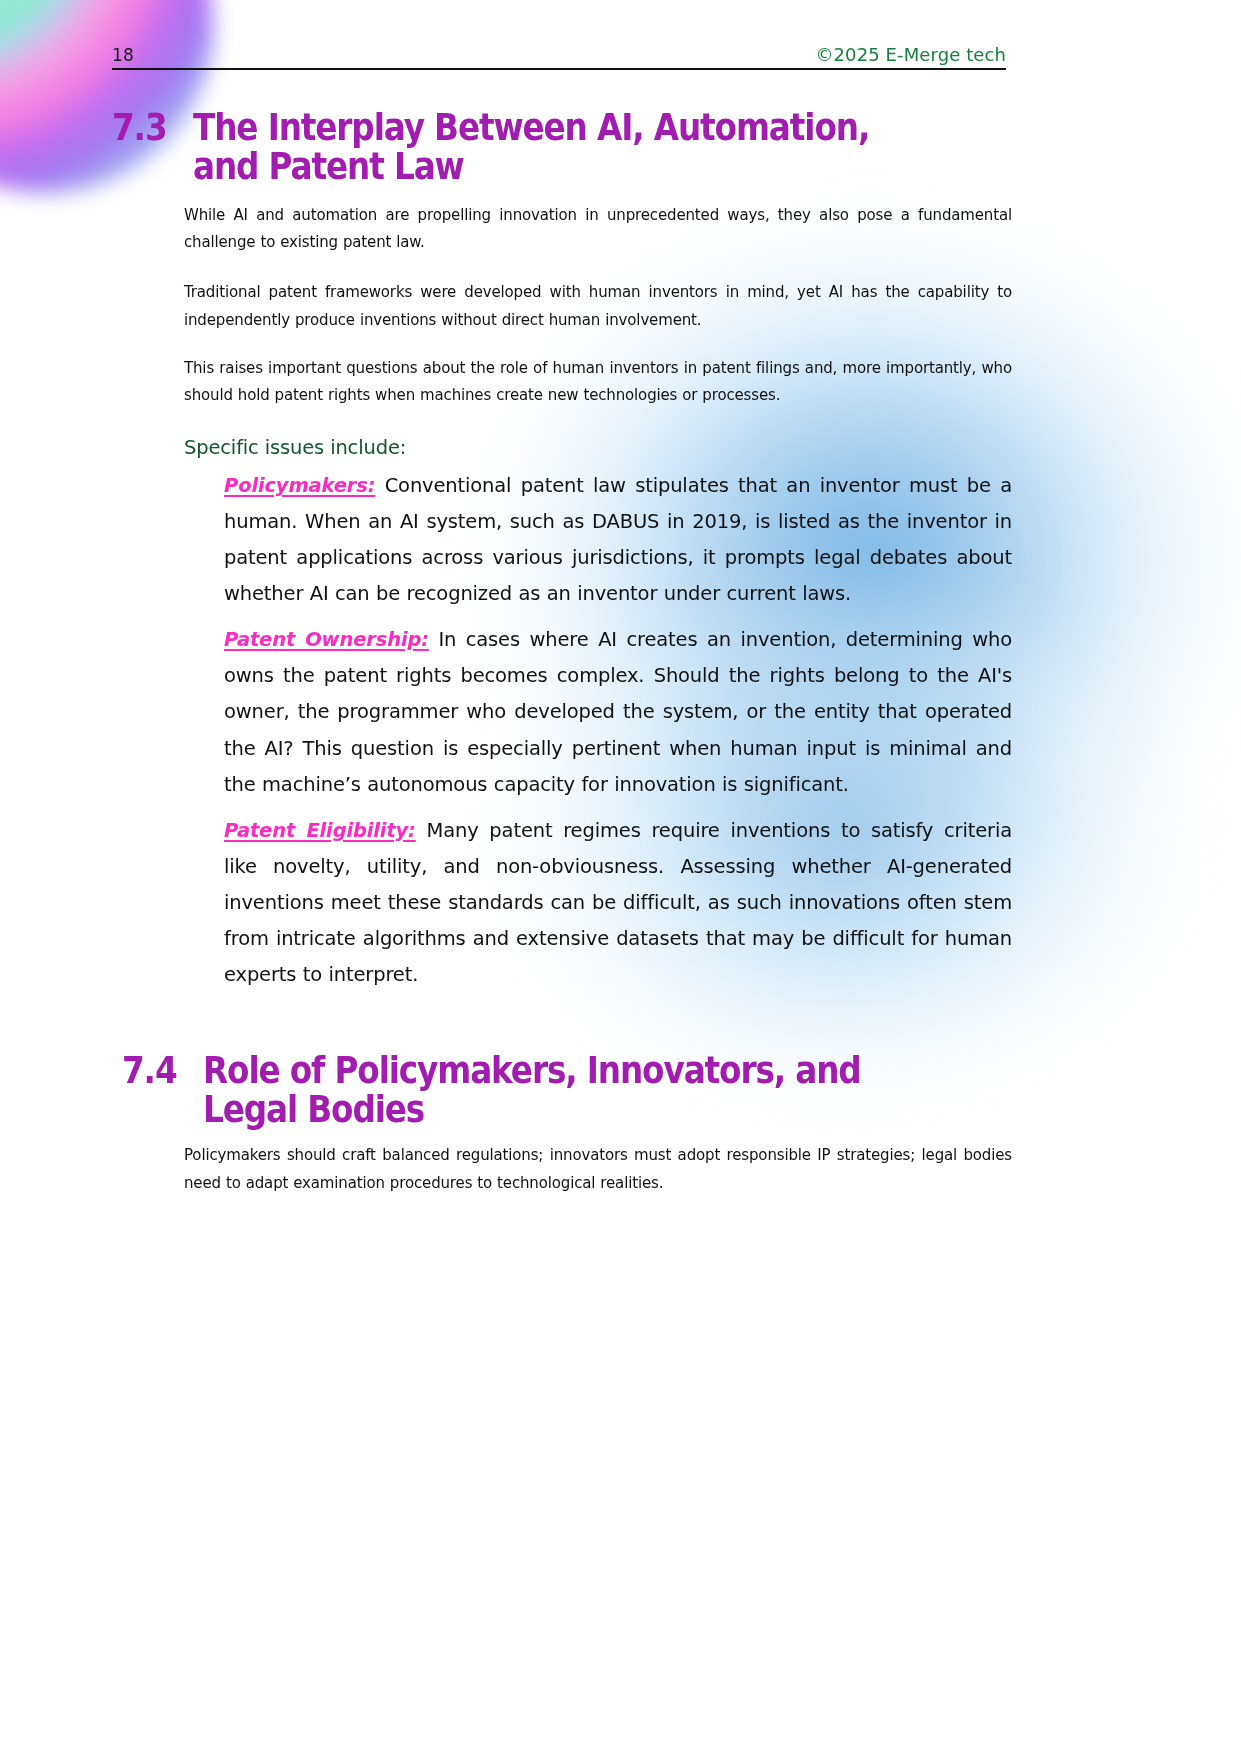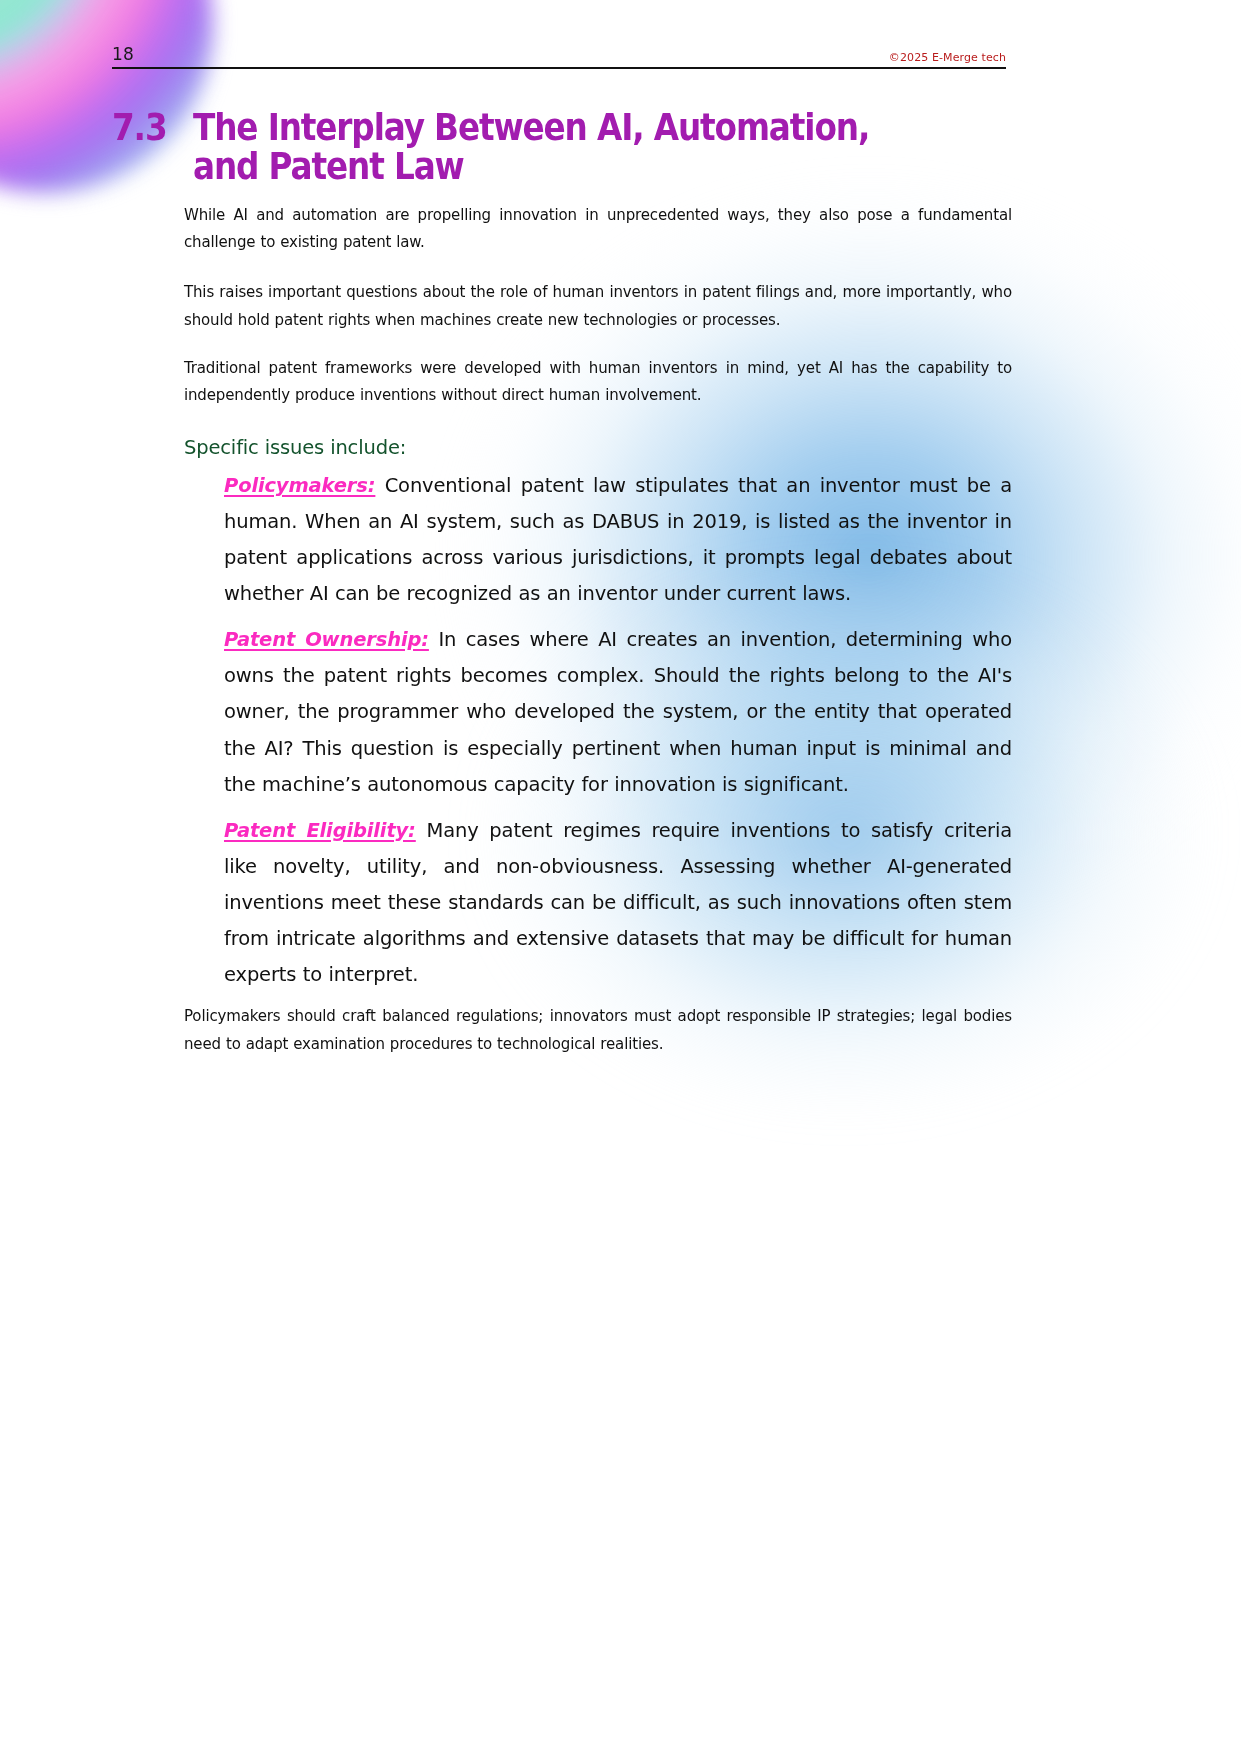--- a/index.html
+++ b/index.html
@@ -129,22 +129,22 @@
     border-bottom: 2.5px solid #111111;
     padding-bottom: 3px;
     font-family: "DejaVu Sans", sans-serif;
   }
   .folio {
     font-size: 17px;
     color: #1a1a1a;
     letter-spacing: 0.2px;
   }
   .copyright {
-    font-size: 11px;
-    color: #b91c1c;
+    font-size: 18px;
+    color: #15803d;
     letter-spacing: 0.1px;
     text-align: right;
   }
 
   
   .content {
     position: absolute;
     left: 112px;
     top: 100px;
     width: 900px;
@@ -254,28 +254,32 @@
   </div>
 
   <div class="content">
 
     <h2 class="heading">
       <span class="num">7.3</span>
       <span class="htext">The Interplay Between AI, Automation,  and Patent Law</span>
     </h2>
 
     <p class="para lead">While AI and automation are propelling innovation in unprecedented ways, they also pose a fundamental challenge to existing patent law.</p>
+    <p class="para">Traditional patent frameworks were developed with human inventors in mind, yet AI has the capability to independently produce inventions without direct human involvement.</p>
     <p class="para">This raises important questions about the role of human inventors in patent filings and, more importantly, who should hold patent rights when machines create new technologies or processes.</p>
-    <p class="para">Traditional patent frameworks were developed with human inventors in mind, yet AI has the capability to independently produce inventions without direct human involvement.</p>
 
     <p class="specific-line">Specific issues include:</p>
 
     <p class="item"><span class="term">Policymakers:</span><span> Conventional patent law stipulates that an inventor must be a human. When an AI system, such as DABUS in 2019, is listed as the inventor in patent applications across various jurisdictions, it prompts legal debates about whether AI can be recognized as an inventor under current laws.</span></p>
 
     <p class="item"><span class="term">Patent Ownership:</span><span> In cases where AI creates an invention, determining who owns the patent rights becomes complex. Should the rights belong to the AI's owner, the programmer who developed the system, or the entity that operated the AI? This question is especially pertinent when human input is minimal and the machine’s autonomous capacity for innovation is significant.</span></p>
 
     <p class="item"><span class="term">Patent Eligibility:</span><span> Many patent regimes require inventions to satisfy criteria like novelty, utility, and non-obviousness. Assessing whether AI-generated inventions meet these standards can be difficult, as such innovations often stem from intricate algorithms and extensive datasets that may be difficult for human experts to interpret.</span></p>
 
+    <h2 class="heading heading-74">
+      <span class="num">7.4</span>
+      <span class="htext">Role of Policymakers, Innovators, and Legal Bodies</span>
+    </h2>
 
     <p class="para para-74">Policymakers should craft balanced regulations; innovators must adopt responsible IP strategies; legal bodies need to adapt examination procedures to technological realities.</p>
 
   </div>
 </div>
 
 </body></html>

